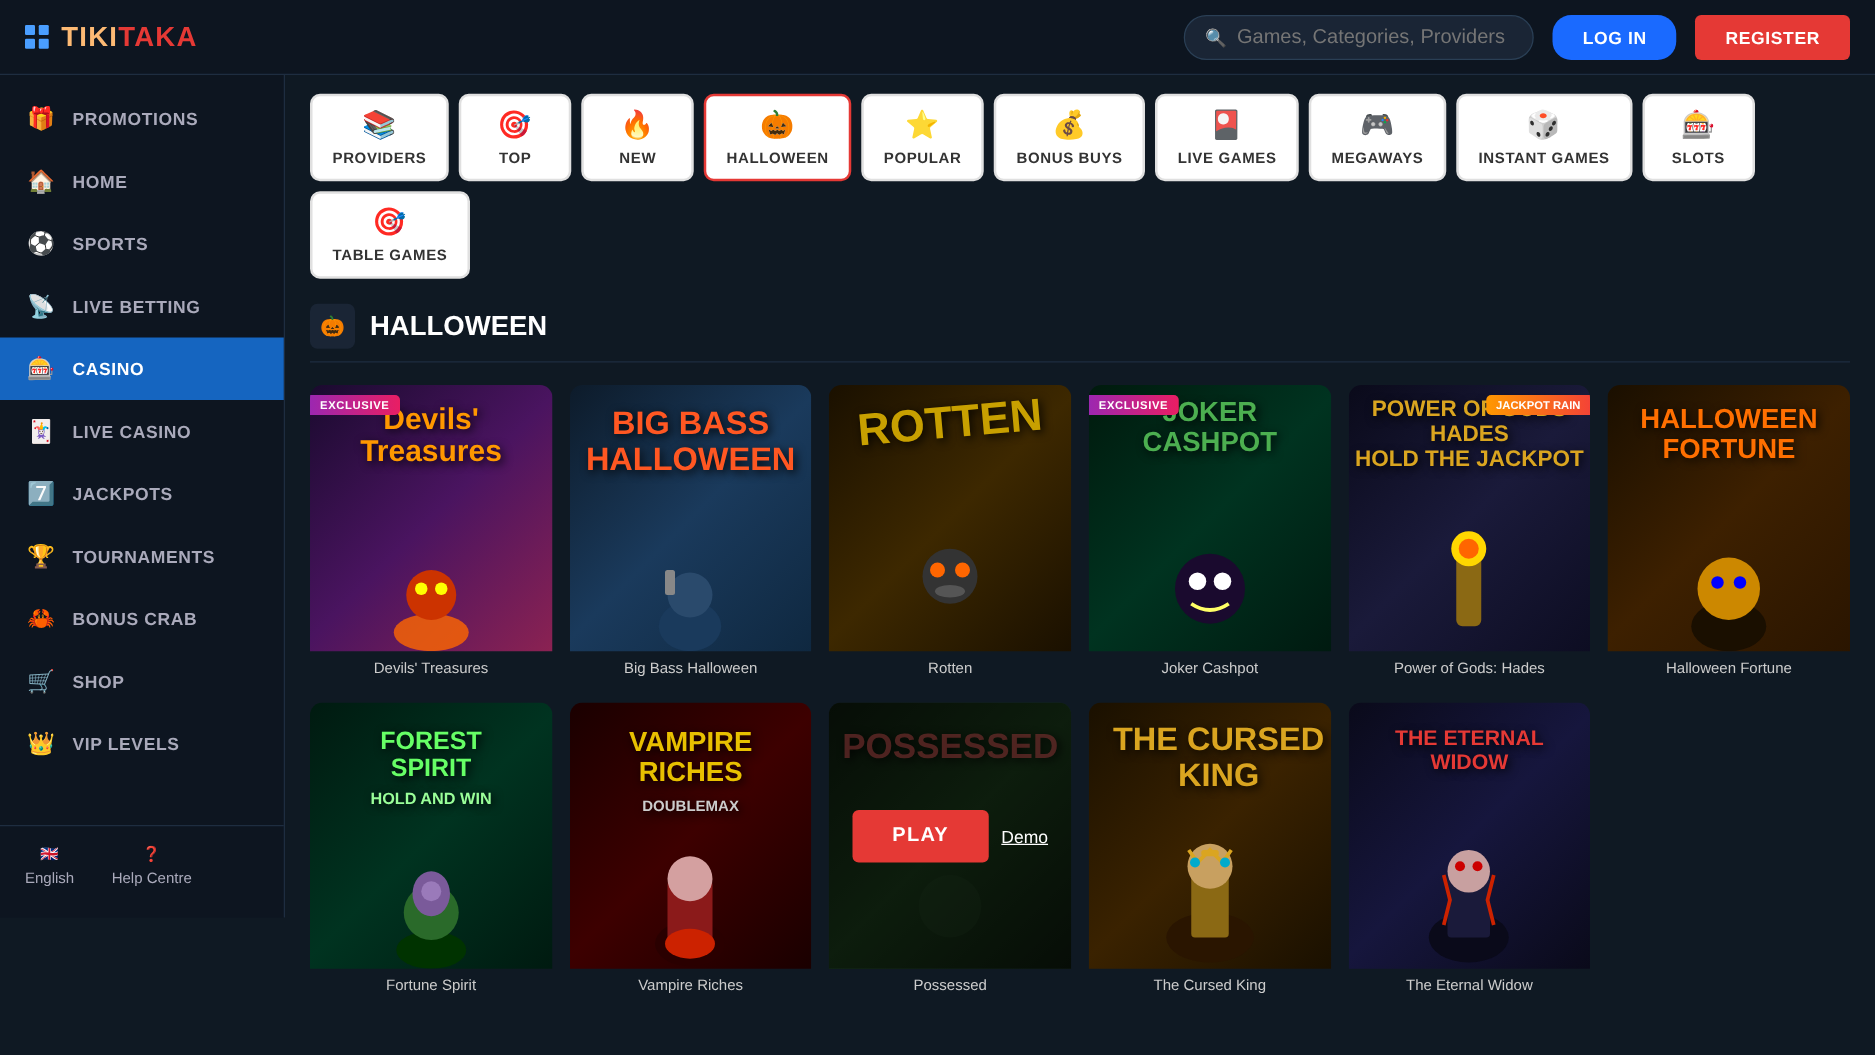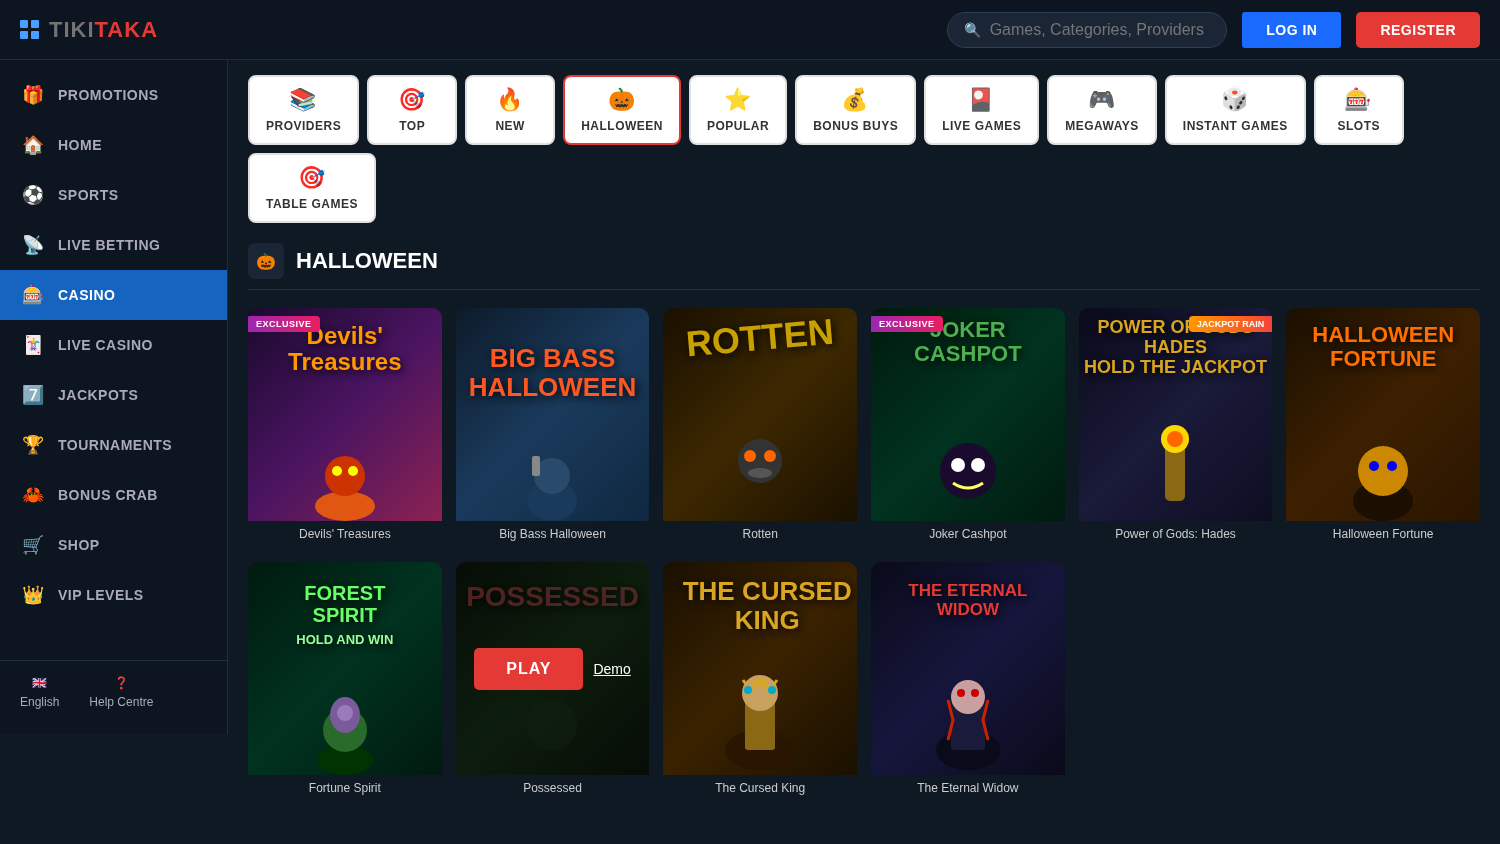--- a/index.html
+++ b/index.html
@@ -12,21 +12,21 @@
       display: flex;
       align-items: center;
       padding: 0 20px;
       justify-content: space-between;
       border-bottom: 1px solid #1e2d40;
     }
     .logo-area { display: flex; align-items: center; gap: 10px; }
     .logo-grid { display: grid; grid-template-columns: 1fr 1fr; gap: 3px; }
     .logo-grid span { width: 8px; height: 8px; background: #4a9eff; display: block; border-radius: 1px; }
     .logo-text { font-size: 22px; font-weight: 900; letter-spacing: 1px; }
-    .logo-tiki { color: #737373; }
+    .logo-tiki { color: #fdba74; }
     .logo-taka { color: #e53935; }
     .header-right { display: flex; align-items: center; gap: 15px; }
     .search-bar {
       background: #1a2535;
       border: 1px solid #2a3f55;
       border-radius: 25px;
       display: flex;
       align-items: center;
       padding: 8px 16px;
       gap: 8px;
@@ -39,21 +39,21 @@
       font-size: 16px;
       outline: none;
       width: 100%;
     }
     .search-icon { color: #888; font-size: 14px; }
     .btn-login {
       background: #1a6aff;
       color: #fff;
       border: none;
       padding: 10px 24px;
-      border-radius: 3px;
+      border-radius: 15px;
       font-size: 14px;
       font-weight: 700;
       cursor: pointer;
       letter-spacing: 0.5px;
     }
     .btn-register {
       background: #e53935;
       color: #fff;
       border: none;
       padding: 10px 24px;
@@ -255,21 +255,21 @@
     .game-text {
       position: absolute;
       color: #fff;
       font-weight: 900;
       text-align: center;
       text-shadow: 2px 2px 8px rgba(0,0,0,0.9);
       line-height: 1.1;
       z-index: 1;
     }
     .devils-text { font-size: 24px; color: #ff9800; top: 15px; left: 10px; right: 10px; }
-    .bigbass-text { font-size: 26px; color: #ff5722; top: 36px; left: 5px; right: 5px; }
+    .bigbass-text { font-size: 26px; color: #ff5722; top: 16px; left: 5px; right: 5px; }
     .rotten-text { font-size: 36px; color: #c8a000; top: 10px; left: 5px; right: 5px; transform: rotate(-5deg); }
     .joker-text { font-size: 22px; color: #4caf50; top: 10px; left: 5px; right: 5px; }
     .power-text { font-size: 18px; color: #daa520; top: 10px; left: 5px; right: 5px; }
     .halloween-text { font-size: 22px; color: #ff6f00; top: 15px; left: 5px; right: 5px; }
     .forest-text { font-size: 20px; color: #66ff66; top: 20px; left: 8px; right: 8px; }
     .dracula-text { font-size: 22px; color: #e53935; top: 20px; left: 8px; right: 8px; }
     .vampire-text { font-size: 22px; color: #e8c000; top: 20px; left: 8px; right: 8px; }
     .possess-text { font-size: 28px; color: rgba(255,100,100,0.6); top: 20px; left: 5px; right: 5px; }
     .cursed-text { font-size: 26px; color: #daa520; top: 15px; left: 19px; right: 5px; }
     .eternal-text { font-size: 17px; color: #e53935; top: 20px; left: 8px; right: 8px; }
@@ -510,20 +510,32 @@
               <ellipse cx="40" cy="85" rx="28" ry="15" fill="#003300"></ellipse>
               <circle cx="40" cy="55" r="22" fill="#2a6a2a"></circle>
               <ellipse cx="40" cy="40" rx="15" ry="18" fill="#7a5a9a"></ellipse>
               <circle cx="40" cy="38" r="8" fill="#9a7aba"></circle>
             </svg>
           </div>
           <div class="game-name">Fortune Spirit</div>
         </div>
 
 
+        <div class="game-card">
+          <div class="game-img gc-9">
+            <div class="game-text vampire-text">VAMPIRE<br>RICHES<br><span style="font-size:12px;color:#ccc">DOUBLEMAX</span></div>
+            <svg width="80" height="110" style="position:absolute;bottom:0">
+              <ellipse cx="40" cy="90" rx="28" ry="18" fill="#2a0000"></ellipse>
+              <rect x="22" y="40" width="36" height="50" fill="#8b1a1a" rx="3"></rect>
+              <circle cx="40" cy="38" r="18" fill="#d4a0a0"></circle>
+              <ellipse cx="40" cy="90" rx="20" ry="12" fill="#cc2200"></ellipse>
+            </svg>
+          </div>
+          <div class="game-name">Vampire Riches</div>
+        </div>
 
         <div class="game-card">
           <div class="game-img gc-10" style="position:relative">
             <div class="game-text possess-text">POSSESSED</div>
             <svg width="80" height="100" style="position:absolute;bottom:0;opacity:0.3">
               <circle cx="40" cy="50" r="25" fill="#2a4a2a"></circle>
             </svg>
             <div class="play-overlay">
               <button class="play-btn">PLAY</button>
               <span class="demo-link">Demo</span>

